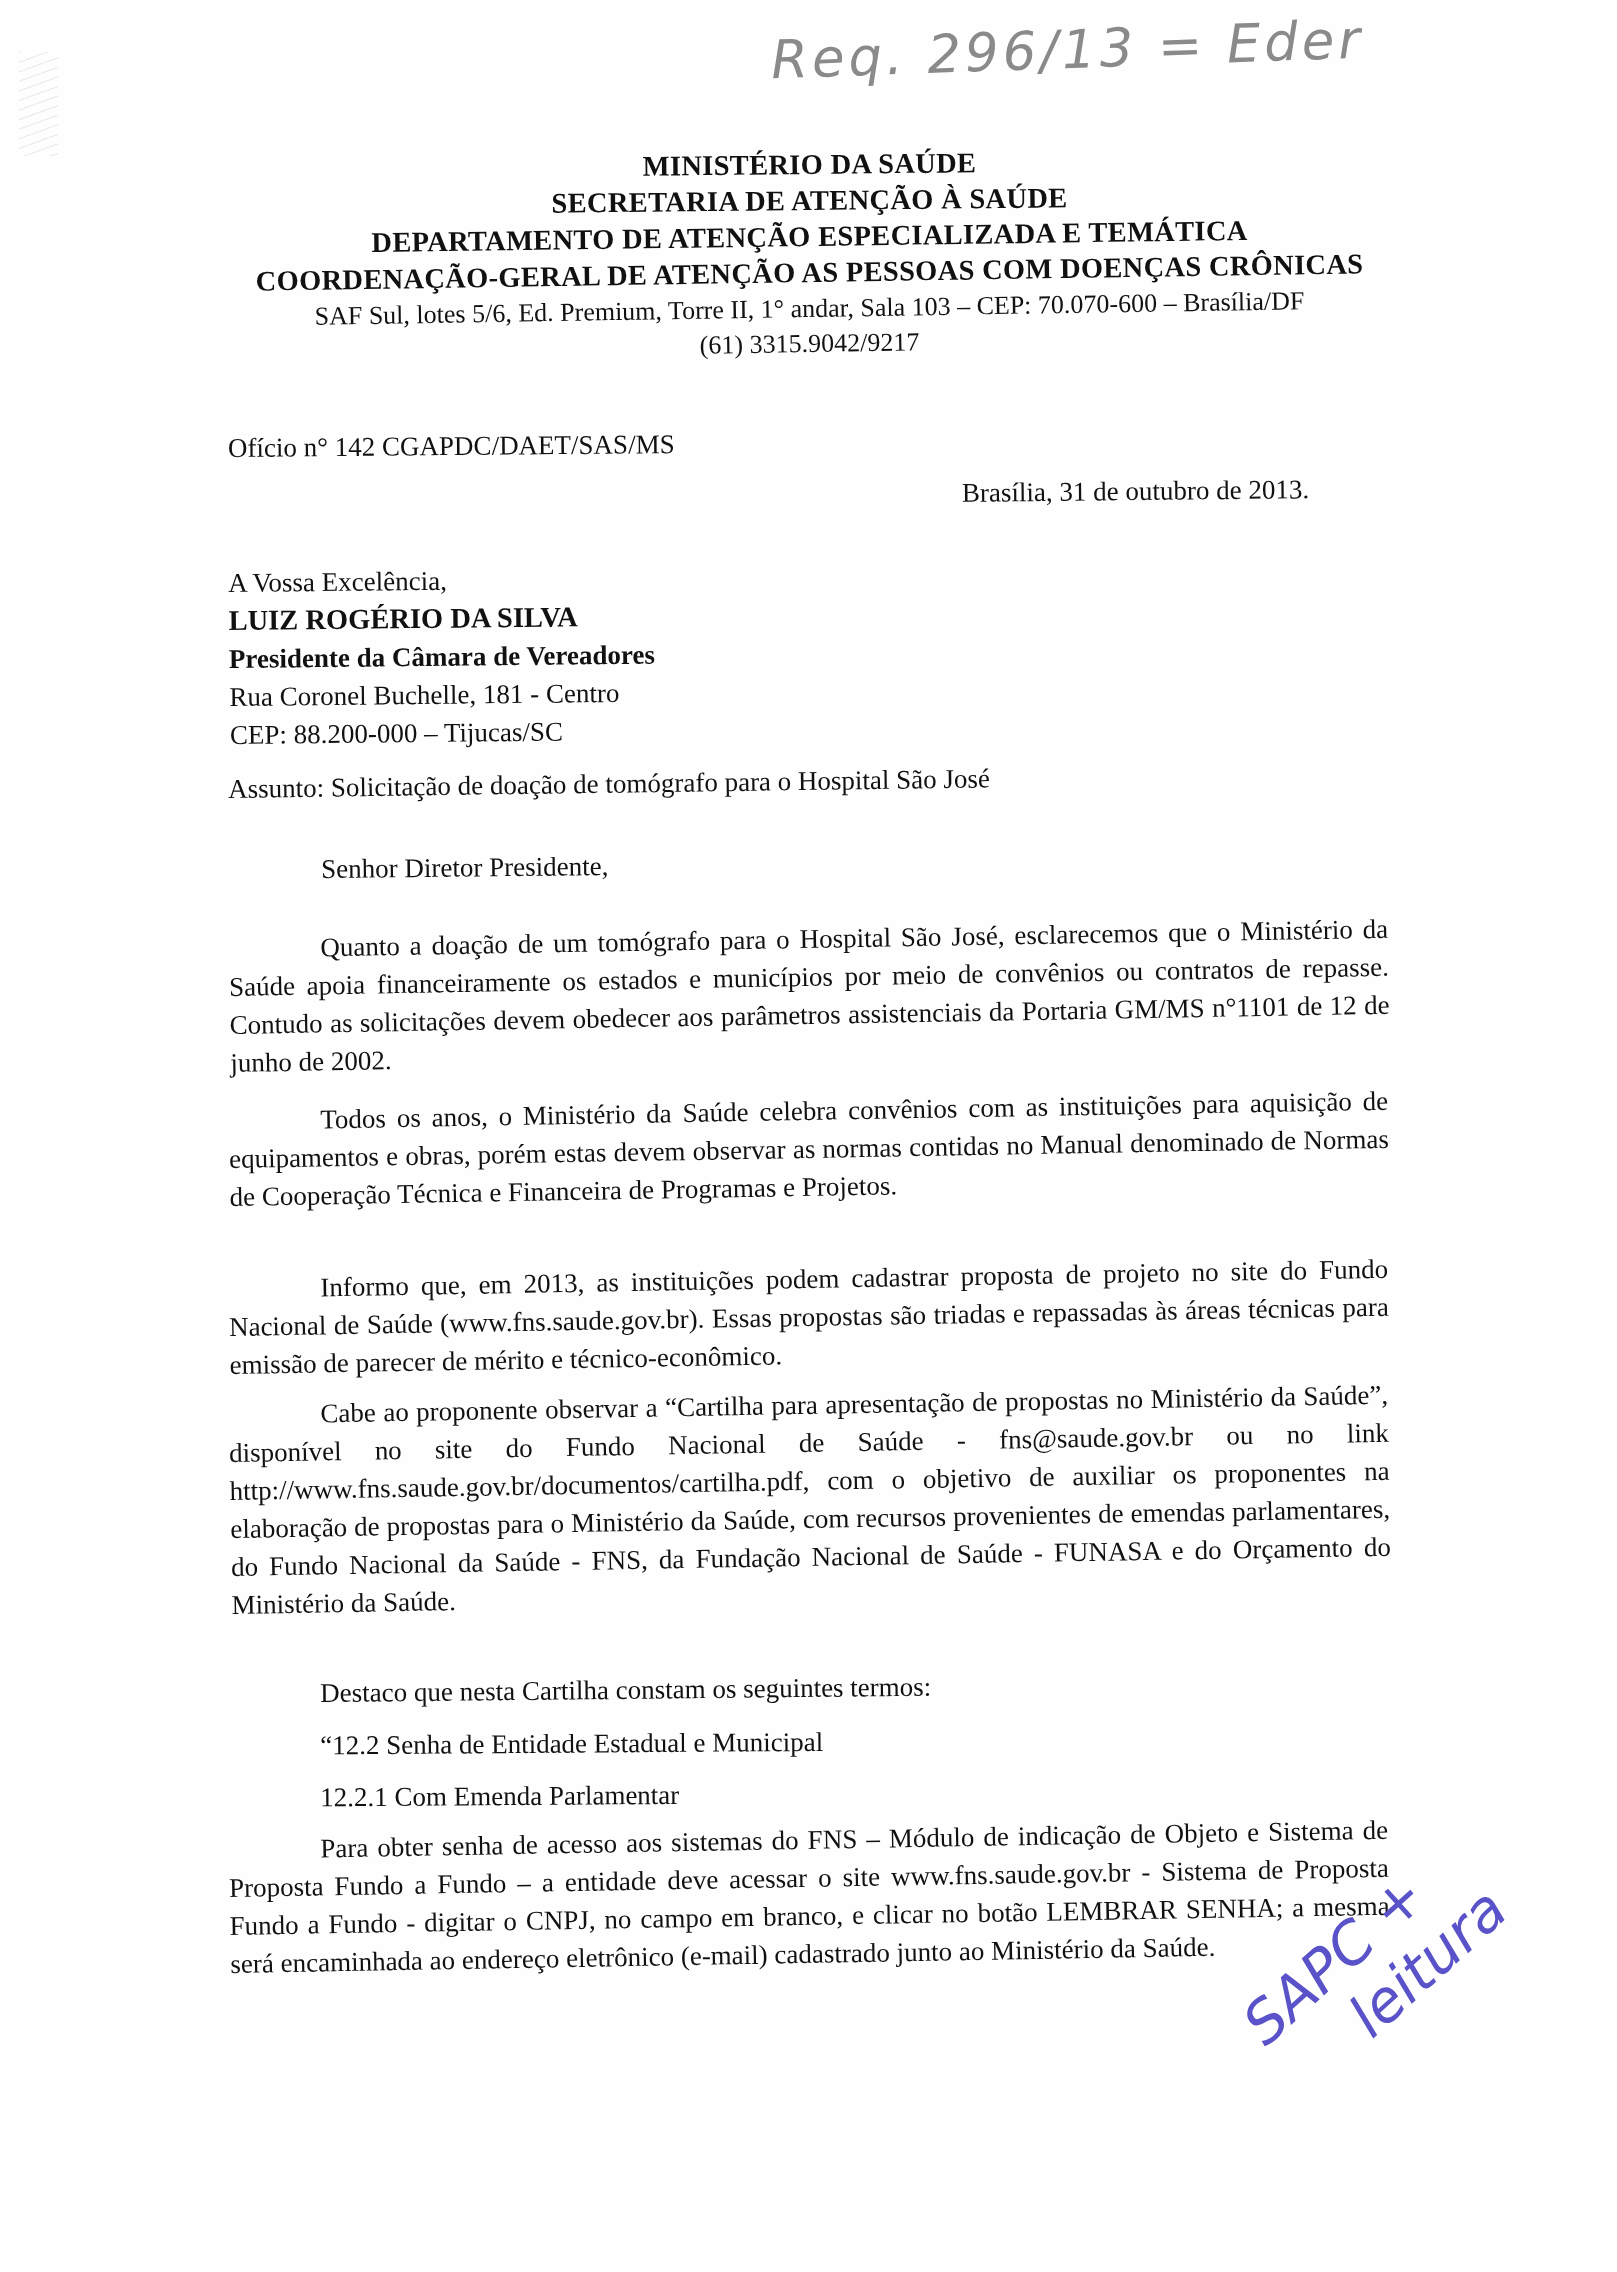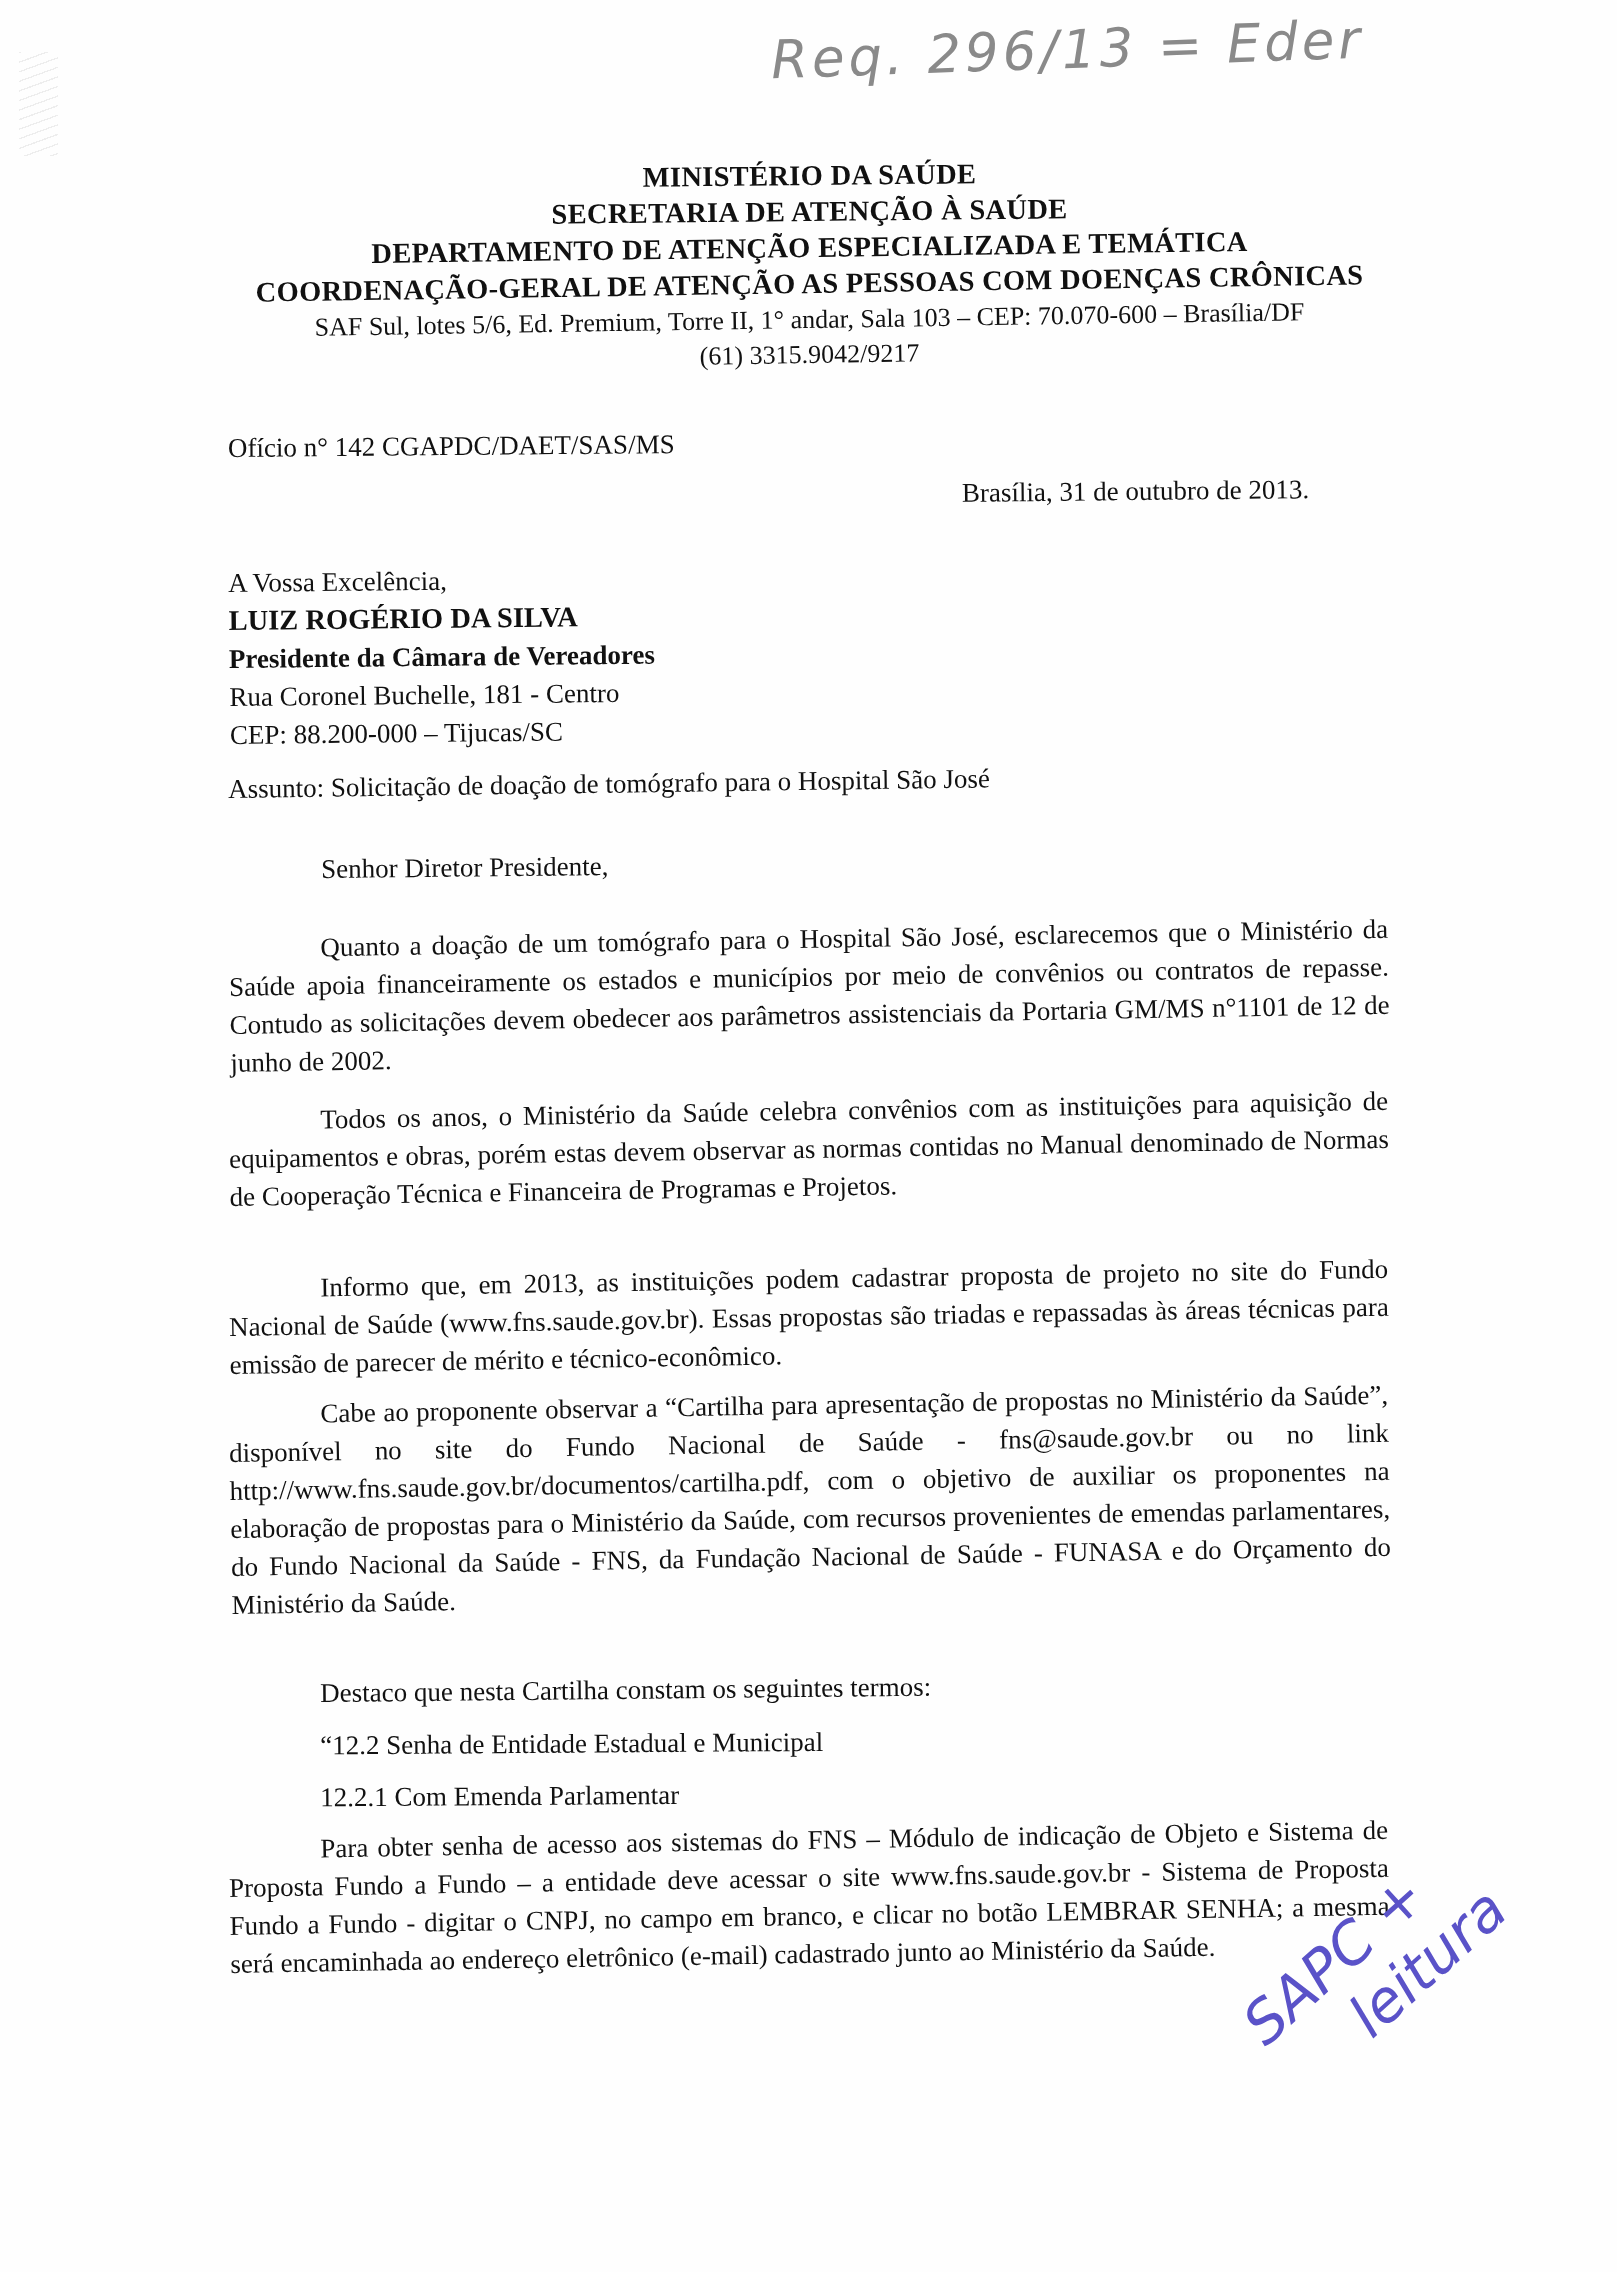--- a/index.html
+++ b/index.html
@@ -4,21 +4,21 @@
   <style>
     html, body { margin: 0; padding: 0; background: #ffffff; }
     body { width: 1617px; height: 2273px; position: relative; overflow: hidden;
            font-family: "Liberation Serif", "DejaVu Serif", serif; color: #111; }
     .page { position: absolute; left: 0; top: 0; width: 1617px; height: 2273px; background: #fefefe; }
 
     .hand-top { position: absolute; left: 771px; top: 19.4px; font-family: "DejaVu Sans", sans-serif;
                 font-size: 53px; color: #8a8a8a; font-style: italic; letter-spacing: 3.9px;
                 transform: rotate(-2deg); font-weight: 300; }
 
-    .letterhead { position: absolute; left: 194px; width: 1231px; top: 158px; text-align: center; }
+    .letterhead { position: absolute; left: 194px; width: 1231px; top: 147px; text-align: center; }
     .lh-line { font-weight: bold; font-size: 28.5px; line-height: 36px; white-space: nowrap; letter-spacing: 0.3px; }
     .lh-addr { font-size: 26px; line-height: 35px; white-space: nowrap; }
     .lh-line.l1 { transform: rotate(-0.6deg); }
     .lh-line.l2 { transform: rotate(-0.6deg); }
     .lh-line.l3 { transform: rotate(-0.8deg); }
     .lh-line.l4 { transform: rotate(-0.9deg); }
     .lh-addr { transform: rotate(-0.9deg); }
 
     .ofi { position: absolute; left: 228px; top: 431px; font-size: 27px; transform: rotate(-0.5deg); }
     .date { position: absolute; left: 962px; top: 476px; font-size: 27px; transform: rotate(-0.6deg); }

